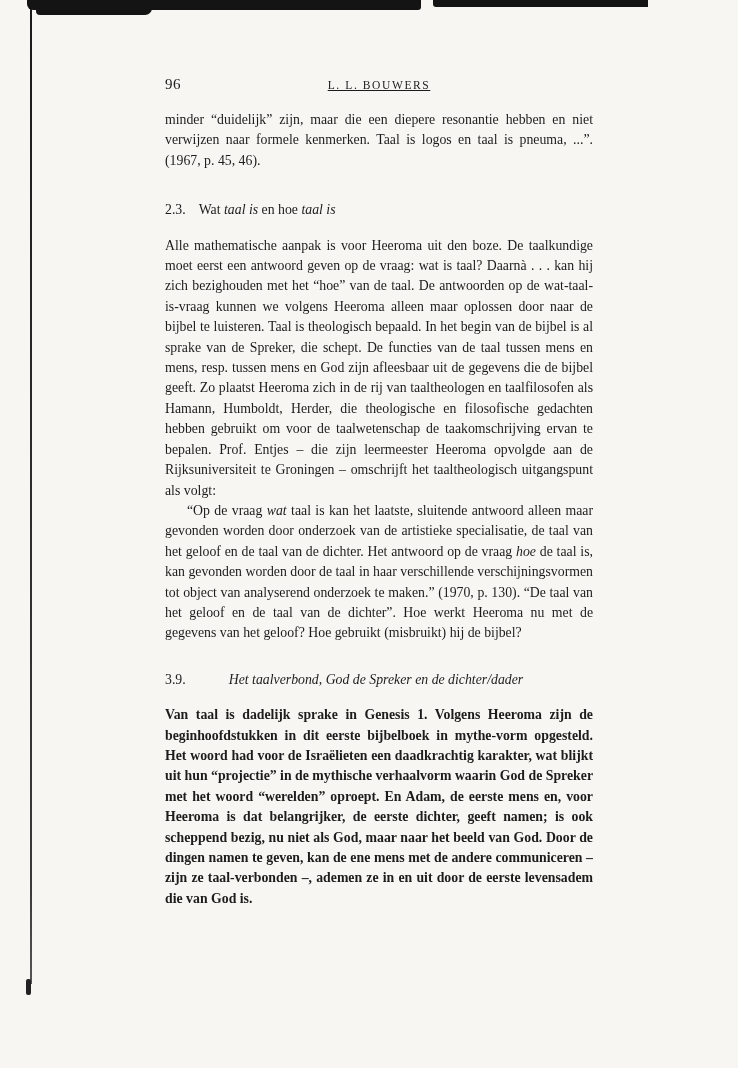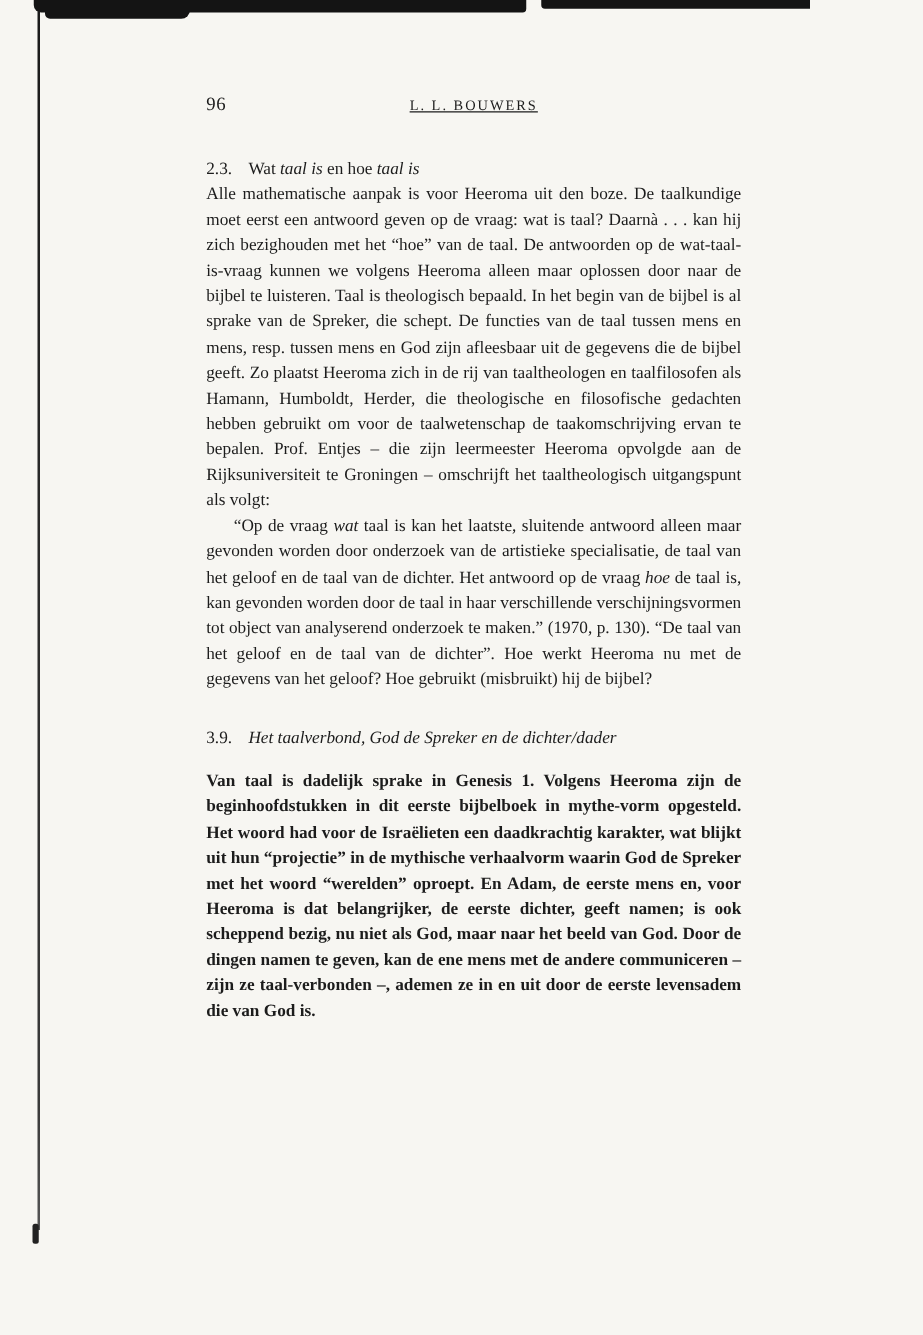--- a/index.html
+++ b/index.html
@@ -49,21 +49,21 @@
   .para {
     margin: 0;
     font-size: 13.8px;
     line-height: 20.4px;
     text-align: justify;
   }
   .indent { text-indent: 22px; }
 
   .p-cont     { margin-top: 14px; }
   .h-2-3      { margin-top: 29px; }
-  .p-alle     { }
+  .p-alle     { margin-top: 15px; }
   .p-quote    { margin-top: 0; }
   .h-3        { margin-top: 36px; }
   .h-3-1      { margin-top: 26px; }
   .p-genesis  { margin-top: 15px; font-weight: bold; }
   .p-primaire { margin-top: 0; }
 
   .heading {
     font-size: 13.8px;
     line-height: 20.4px;
   }
@@ -80,31 +80,32 @@
   <div class="art art-left-line"></div>
   <div class="art art-left-mark"></div>
 
   <div class="content">
 
     <div class="pagehead">
       <span class="pagenum">96</span>
       <span class="runhead">L. L. BOUWERS</span>
     </div>
 
+    <p class="para p-cont"><span>minder “duidelijk” zijn, maar die een diepere resonantie hebben en niet verwijzen naar formele kenmerken. Taal is logos en taal is pneuma, ...”. (1967, p. 45, 46).</span></p>
 
     <div class="heading h-2-3">
       <span class="hnum">2.3.</span><span class="htitle"><span>Wat </span><span style="font-style: italic;">taal is</span><span> en hoe </span><span style="font-style: italic;">taal is</span></span>
     </div>
 
     <p class="para p-alle"><span>Alle mathematische aanpak is voor Heeroma uit den boze. De taalkundige moet eerst een antwoord geven op de vraag: wat is taal? Daarnà . . . kan hij zich bezighouden met het “hoe” van de taal. De antwoorden op de wat-taal-is-vraag kunnen we volgens Heeroma alleen maar oplossen door naar de bijbel te luisteren. Taal is theologisch bepaald. In het begin van de bijbel is al sprake van de Spreker, die schept. De functies van de taal tussen mens en mens, resp. tussen mens en God zijn afleesbaar uit de gegevens die de bijbel geeft. Zo plaatst Heeroma zich in de rij van taaltheologen en taalfilosofen als Hamann, Humboldt, Herder, die theologische en filosofische gedachten hebben gebruikt om voor de taalwetenschap de taakomschrijving ervan te bepalen. Prof. Entjes – die zijn leermeester Heeroma opvolgde aan de Rijksuniversiteit te Groningen – omschrijft het taaltheologisch uitgangspunt als volgt:</span></p>
 
     <p class="para indent p-quote"><span>“Op de vraag </span><span style="font-style: italic;">wat</span><span> taal is kan het laatste, sluitende antwoord alleen maar gevonden worden door onderzoek van de artistieke specialisatie, de taal van het geloof en de taal van de dichter. Het antwoord op de vraag </span><span style="font-style: italic;">hoe</span><span> de taal is, kan gevonden worden door de taal in haar verschillende verschijningsvormen tot object van analyserend onderzoek te maken.” (1970, p. 130). “De taal van het geloof en de taal van de dichter”. Hoe werkt Heeroma nu met de gegevens van het geloof? Hoe gebruikt (misbruikt) hij de bijbel?</span></p>
 
 
     <div class="heading h-3-1">
-      <span class="hnum">3.9.</span><span class="htitle"><span style="font-style: italic;">Het taalverbond, God de Spreker en de dichter/dader</span></span>
+      <span class="hnum">3.9.</span><span class="htitle"><span style="font-style: italic; margin-left: 30px;">Het taalverbond, God de Spreker en de dichter/dader</span></span>
     </div>
 
     <p class="para p-genesis"><span>Van taal is dadelijk sprake in Genesis 1. Volgens Heeroma zijn de beginhoofdstukken in dit eerste bijbelboek in mythe-vorm opgesteld. Het woord had voor de Israëlieten een daadkrachtig karakter, wat blijkt uit hun “projectie” in de mythische verhaalvorm waarin God de Spreker met het woord “werelden” oproept. En Adam, de eerste mens en, voor Heeroma is dat belangrijker, de eerste dichter, geeft namen; is ook scheppend bezig, nu niet als God, maar naar het beeld van God. Door de dingen namen te geven, kan de ene mens met de andere communiceren – zijn ze taal-verbonden –, ademen ze in en uit door de eerste levensadem die van God is.</span></p>
 
 
   </div>
 </div>
 
 </body></html>

